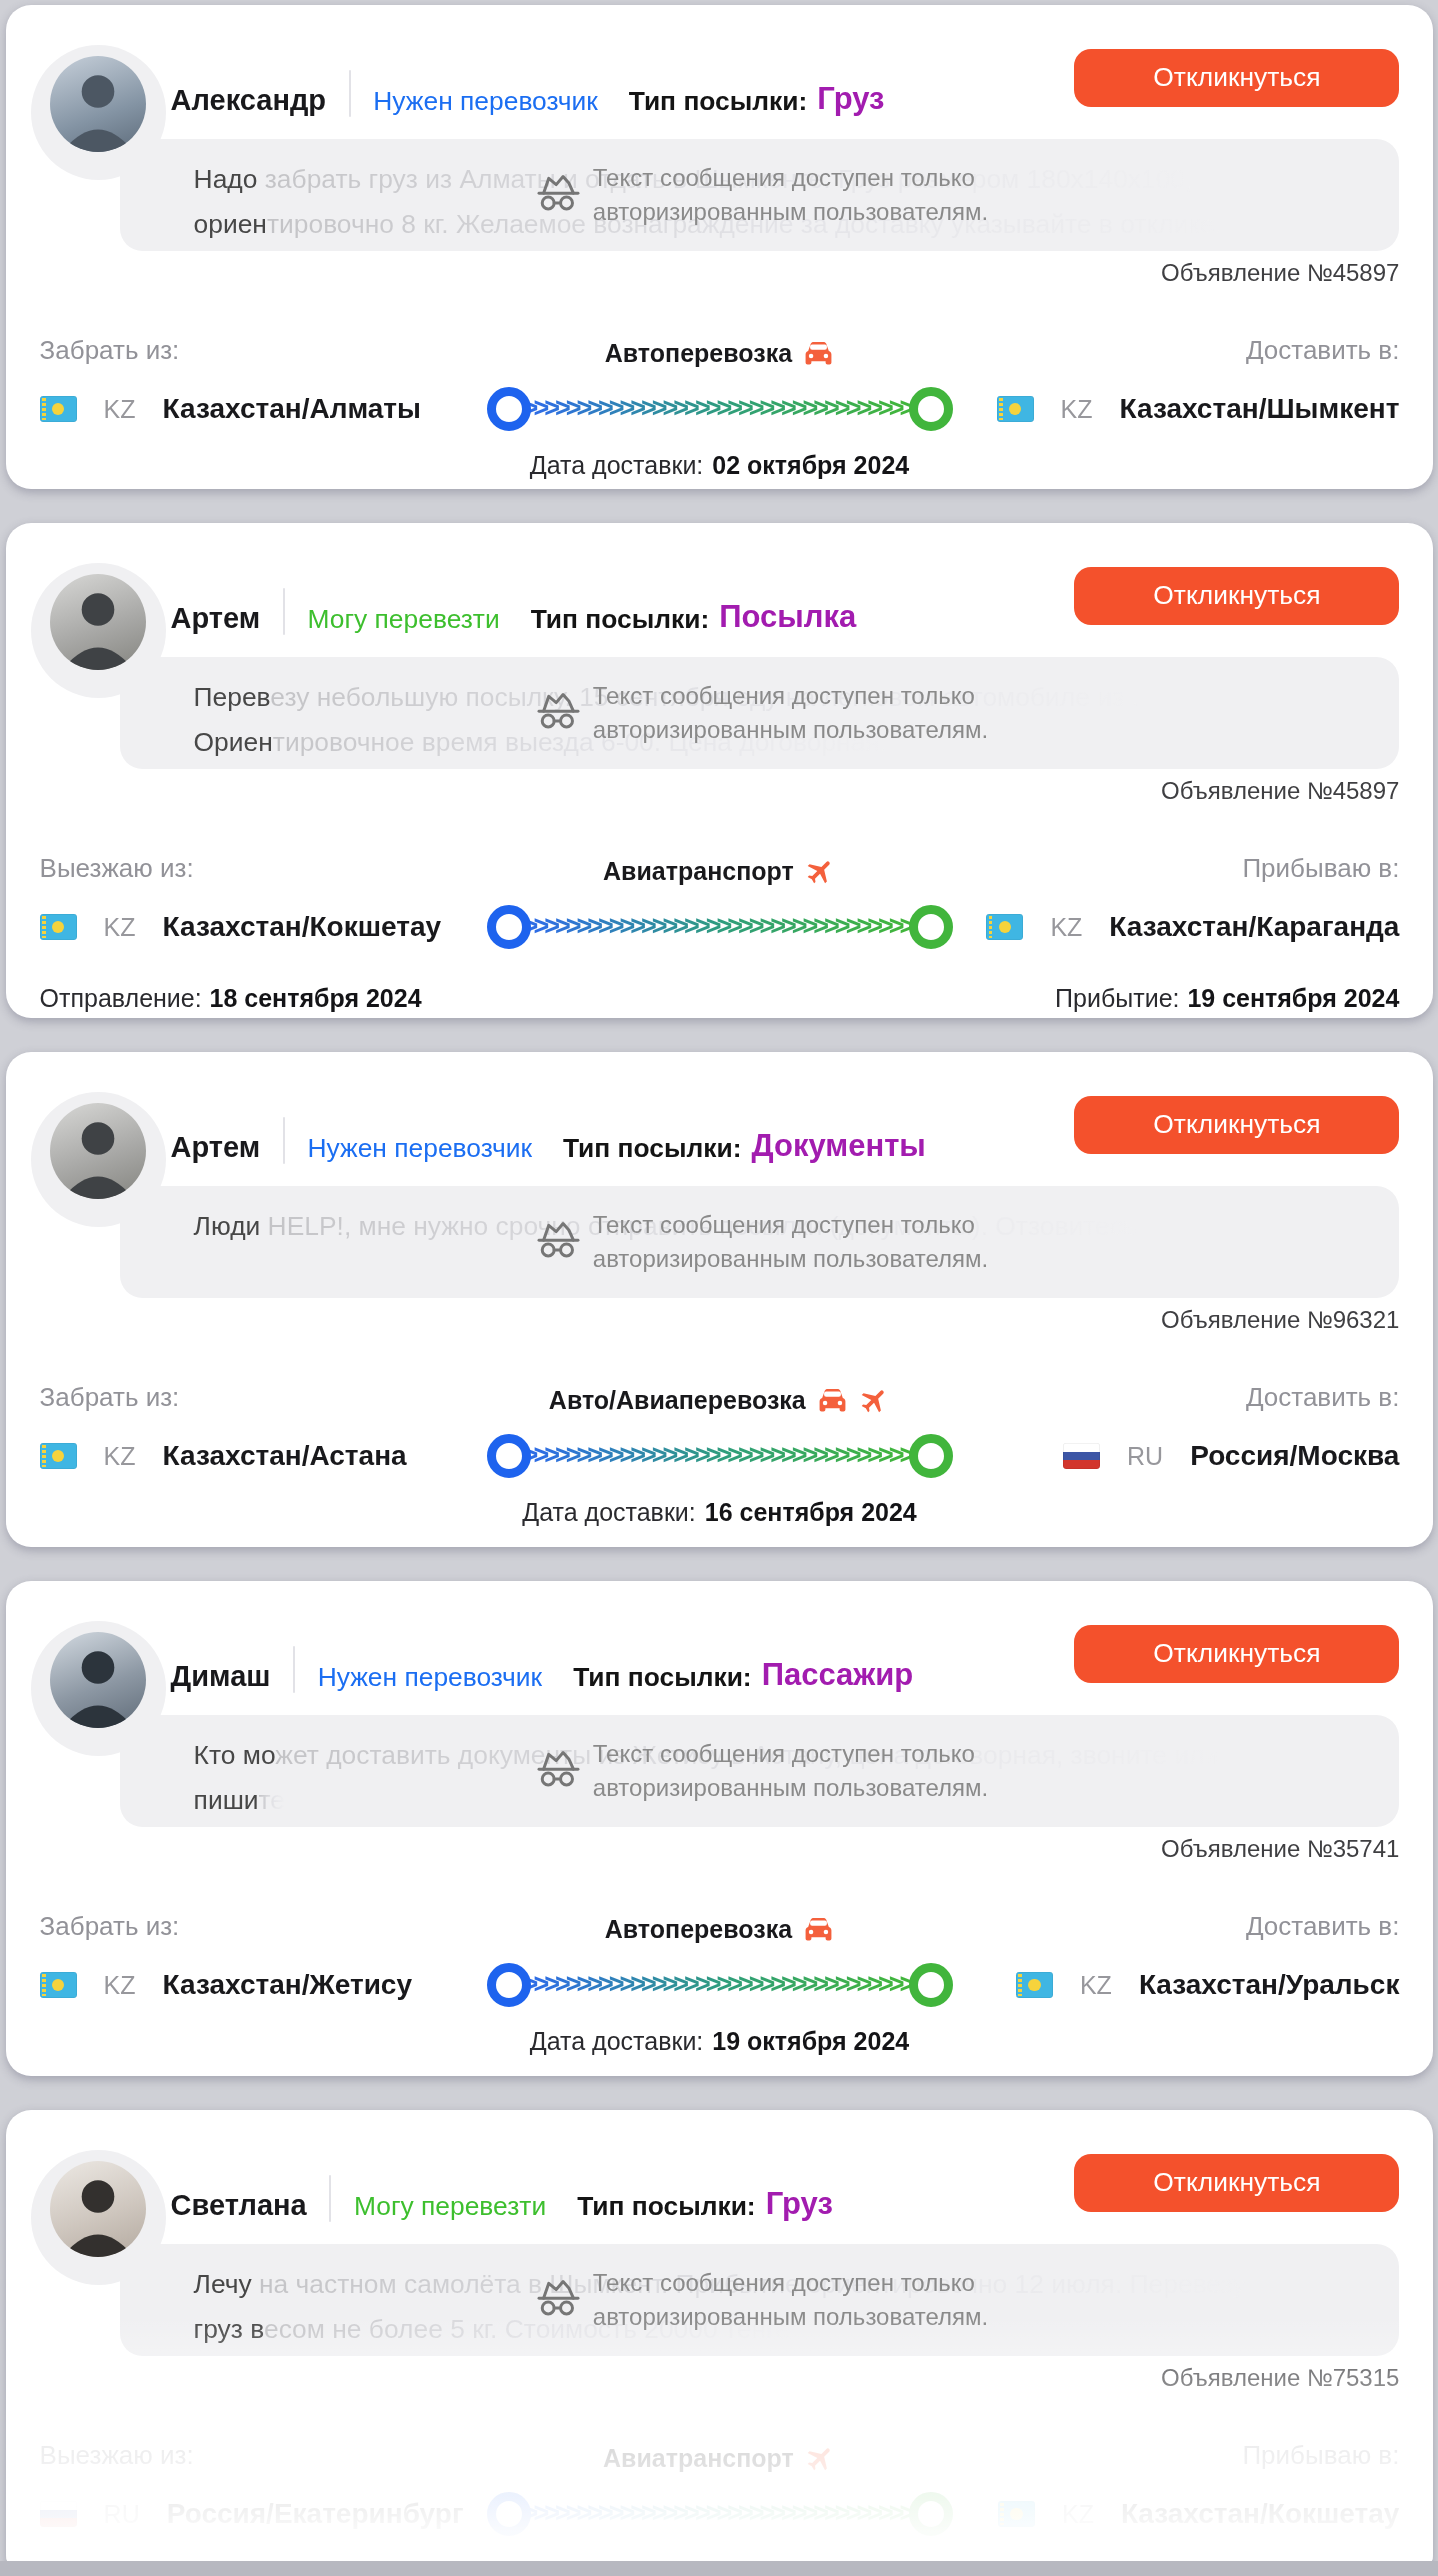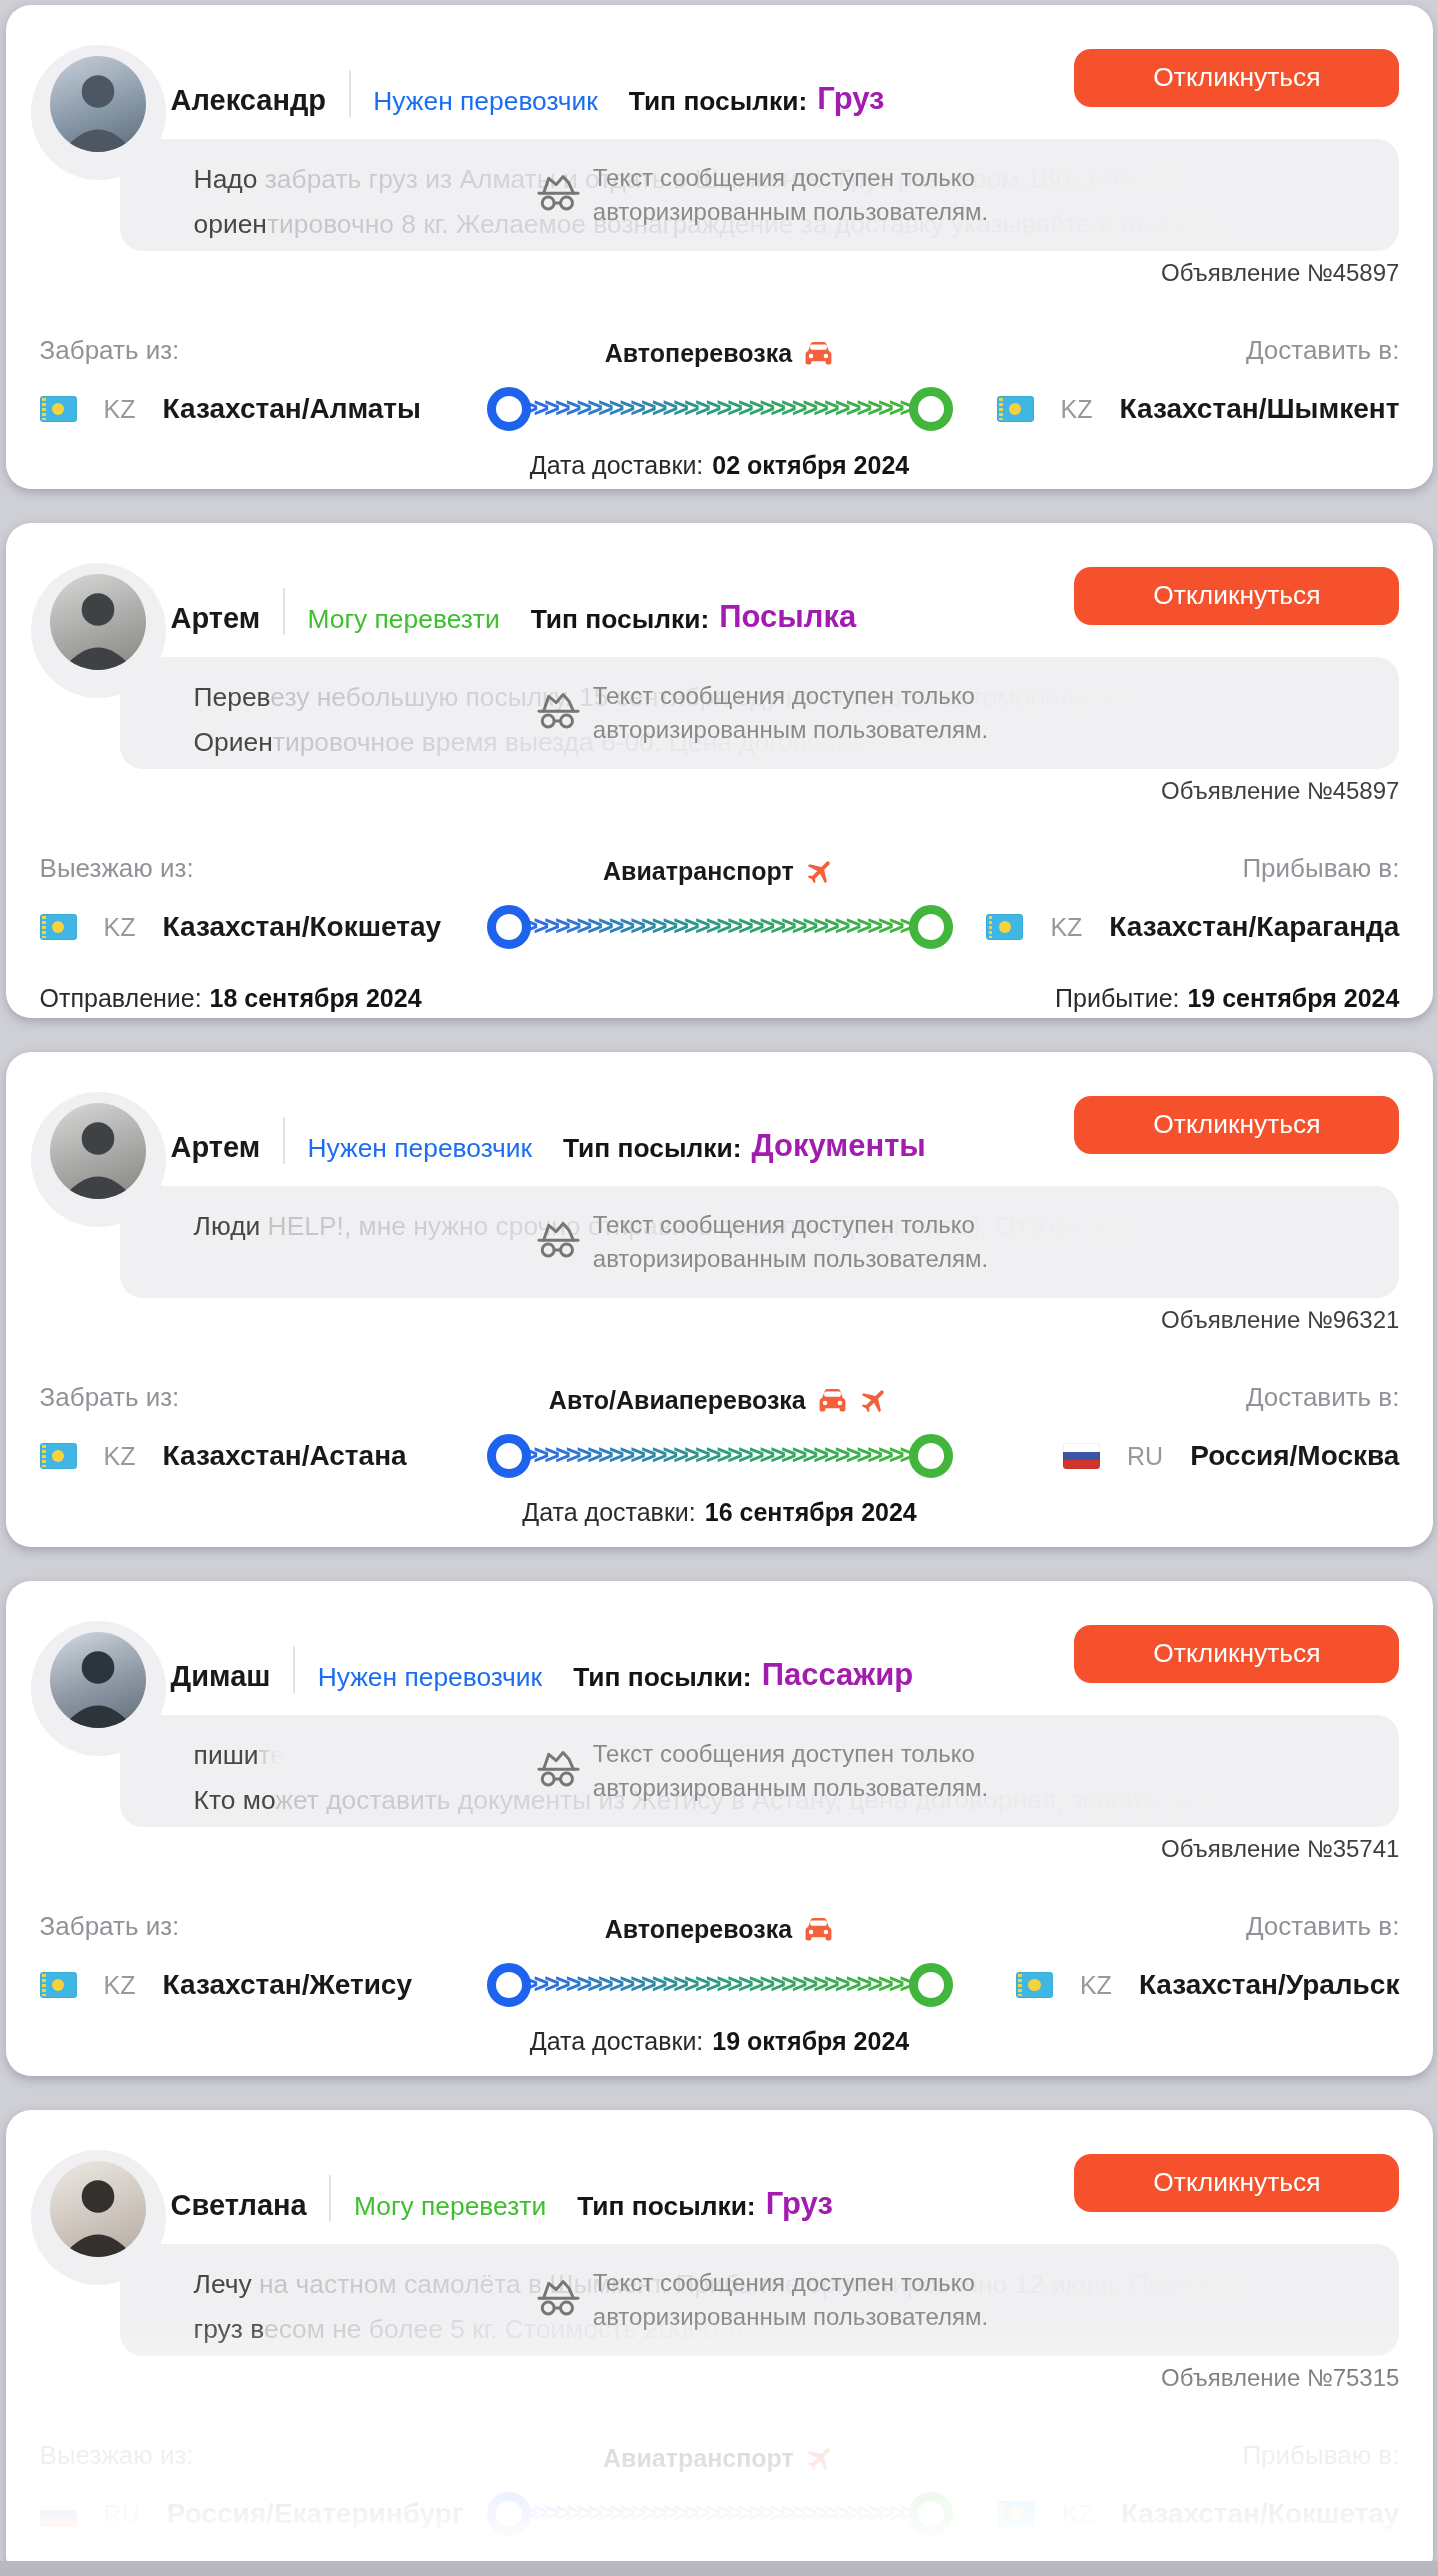--- a/index.html
+++ b/index.html
@@ -341,22 +341,22 @@
     <header class="head">
       <span class="name">Димаш</span>
       <span class="vdiv"></span>
       <span class="intent blue">Нужен перевозчик</span>
       <span class="ptype">Тип посылки:</span>
       <span class="pval">Пассажир</span>
     </header>
     <button class="respond">Откликнуться</button>
     <div class="bubble">
       <div class="msg">
+        <div><span class="dk">Кто мо</span><span class="fd">жет доставить документы из Жетису в Астану, цена договорная, звоните или</span></div>
         <div><span class="dk">пиши</span><span class="fd">те</span></div>
-        <div><span class="dk">Кто мо</span><span class="fd">жет доставить документы из Жетису в Астану, цена договорная, звоните или</span></div>
       </div>
       <div class="auth">
         <svg viewBox="0 0 48 48">
             <path d="M7 22 H41"></path>
             <path d="M11 22 L15.5 9 L22 14.5 L28 7.5 L33 13 L37 22"></path>
             <circle cx="15" cy="30.5" r="5.2"></circle>
             <circle cx="31" cy="30.5" r="5.2"></circle>
             <path d="M20.2 30.5 H25.8"></path>
           </svg>
         <p><span>Текст сообщения доступен только</span><br><span>авторизированным пользователям.</span></p>

